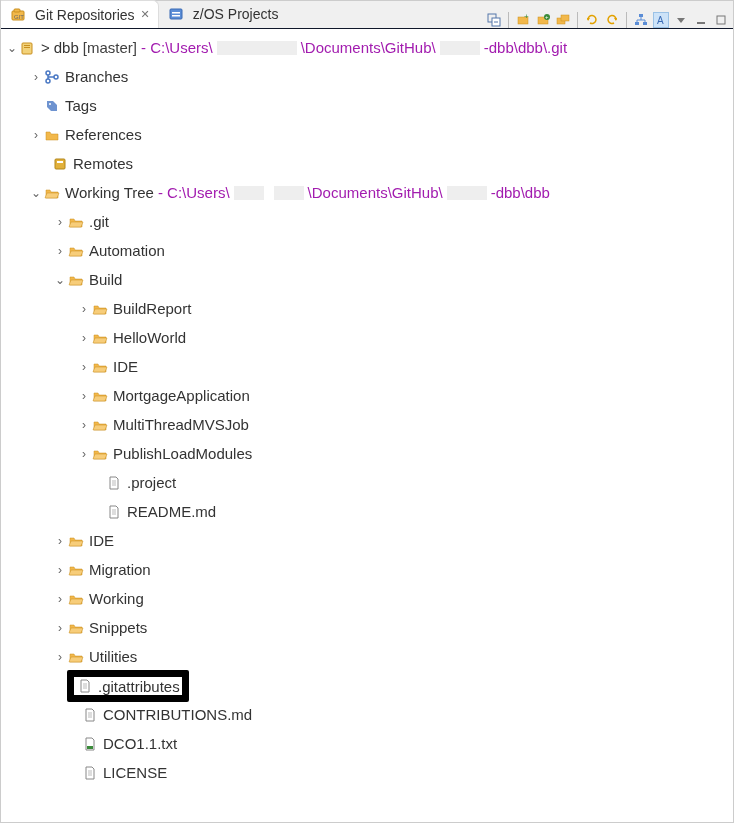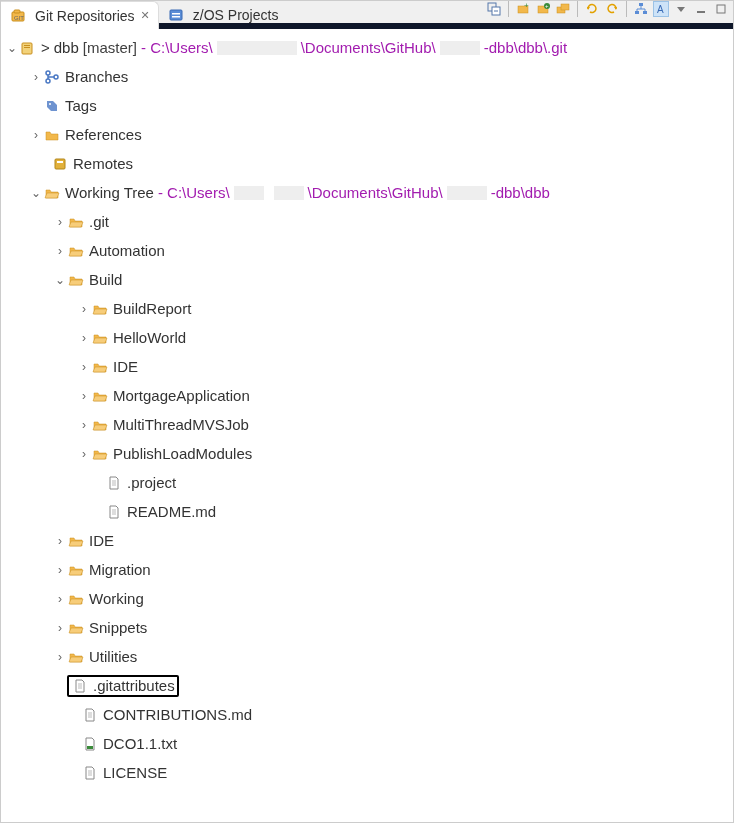--- a/index.html
+++ b/index.html
@@ -16,23 +16,23 @@
   .view {
     background: #fff;
     border: 1px solid #ccc;
     width: 734px;
     height: 823px;
     display: flex;
     flex-direction: column;
   }
   .tabbar {
     display: flex;
-    align-items: flex-start;
+    align-items: flex-end;
     background: #f0f0f0;
-    border-bottom: 6px solid #0f172a;
+    border-bottom: 1px solid #0f172a;
     height: 28px;
     position: relative;
   }
   .tab {
     display: flex;
     align-items: center;
     gap: 4px;
     padding: 3px 8px;
     height: 28px;
     cursor: pointer;
@@ -96,25 +96,25 @@
     height: 18px;
     margin-right: 4px;
     display: flex;
     align-items: center;
     justify-content: center;
   }
   .label { color: #333; }
   .branch { color: #404040; }
   .suffix { color: #a21caf; margin-left: 4px; }
   .highlight {
-    border: 2px solid #000000;
+    border: 7px solid #000000;
     border-radius: 2px;
     padding: 0 2px;
     display: inline-flex;
-    align-items: flex-start;
+    align-items: flex-end;
   }
   
   .svg-folder { fill: #f2b84b; stroke: #c98f1f; stroke-width: 0.5; }
   .svg-file { fill: #fff; stroke: #888; stroke-width: 1; }
   .svg-repo { fill: #f2b84b; stroke: #c98f1f; }
   .svg-branch { stroke: #4a78c4; fill: none; stroke-width: 1.5; }
   .svg-tag { fill: #4a78c4; }
   .svg-remote { fill: #e2b13c; stroke: #b3871a; }
 </style>
 </head>

